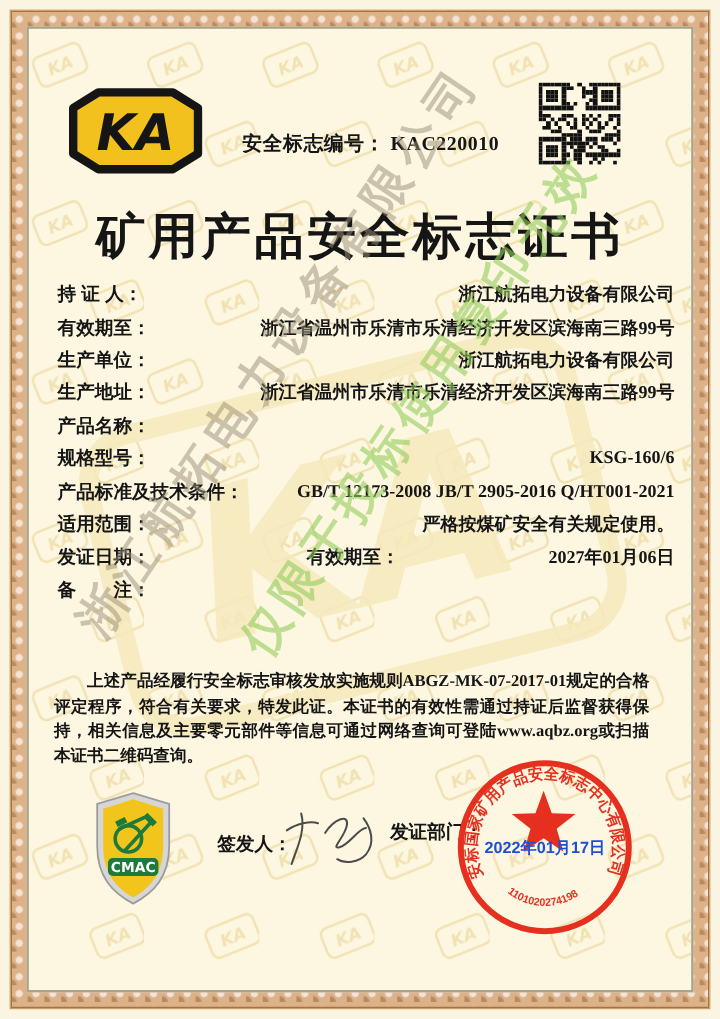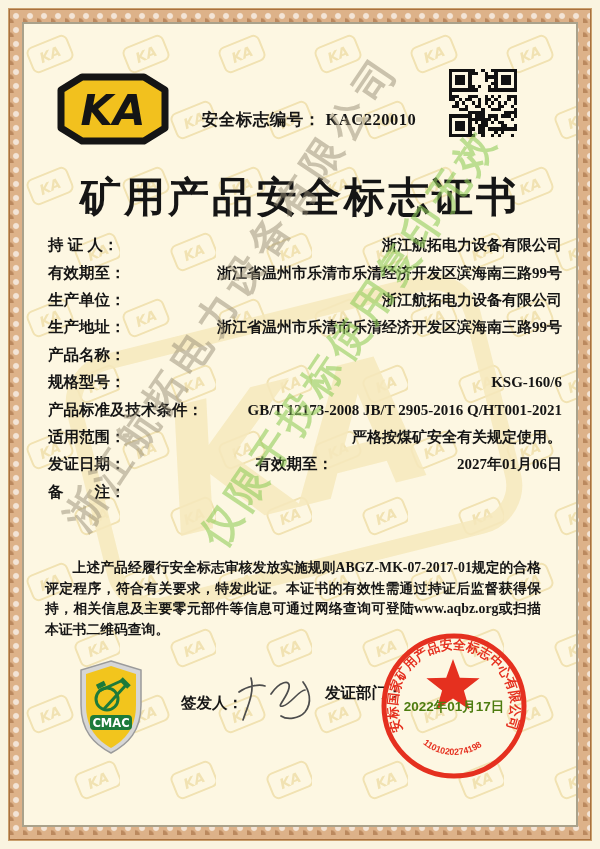--- a/index.html
+++ b/index.html
@@ -37,21 +37,21 @@
              font-size:13.8px;font-weight:bold;line-height:1.5;text-indent:2em;
              font-family:"Liberation Serif",serif;}
 
   .cmac{position:absolute;left:53px;top:635px;width:68px;height:96px;}
   .signer-label,.dept-label{position:absolute;font-size:15.5px;font-weight:bold;}
   .signer-label{left:157px;top:669px;}
   .dept-label{left:301px;top:659px;}
   .signature{position:absolute;left:209px;top:644px;width:90px;height:62px;}
   .seal{position:absolute;left:355px;top:607px;width:150px;height:150px;}
   .seal-date{position:absolute;left:363px;top:674px;width:134px;text-align:center;
-             font-size:13.5px;font-weight:bold;color:#4d7c0f;}
+             font-size:13.5px;font-weight:bold;color:#1d4ed8;}
 
   .wm{position:absolute;white-space:nowrap;font-weight:bold;pointer-events:none;z-index:5;}
   .wm-company{left:232px;top:292px;font-size:40px;letter-spacing:7px;color:rgba(152,142,117,.5);
               transform:translate(-50%,-50%) rotate(-56deg);}
   .wm-notice{left:349px;top:337px;font-size:40px;letter-spacing:5px;color:rgba(146,205,92,.6);
              transform:translate(-50%,-50%) rotate(-56deg);}
 </style>
 </head>
 <body>
 

